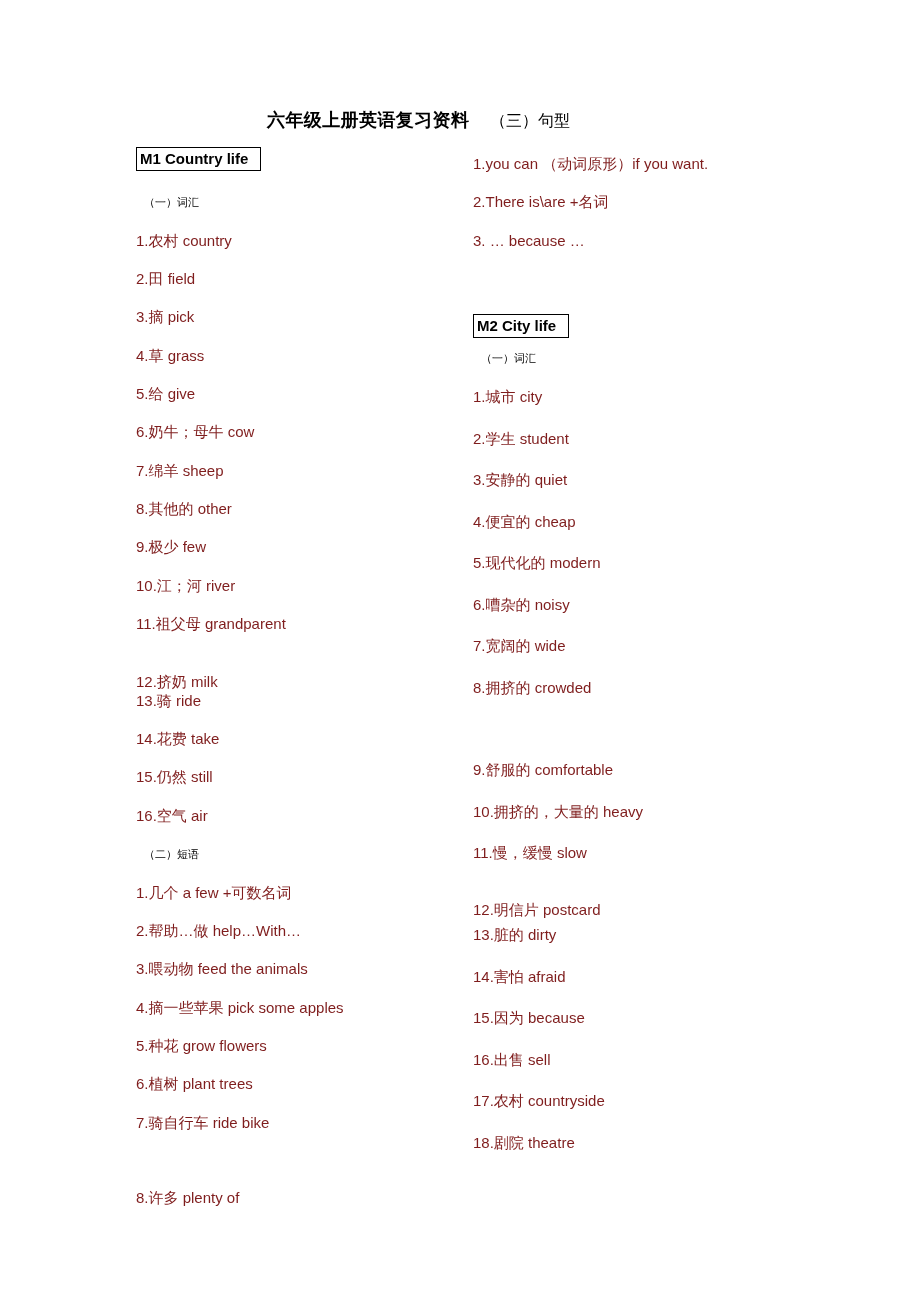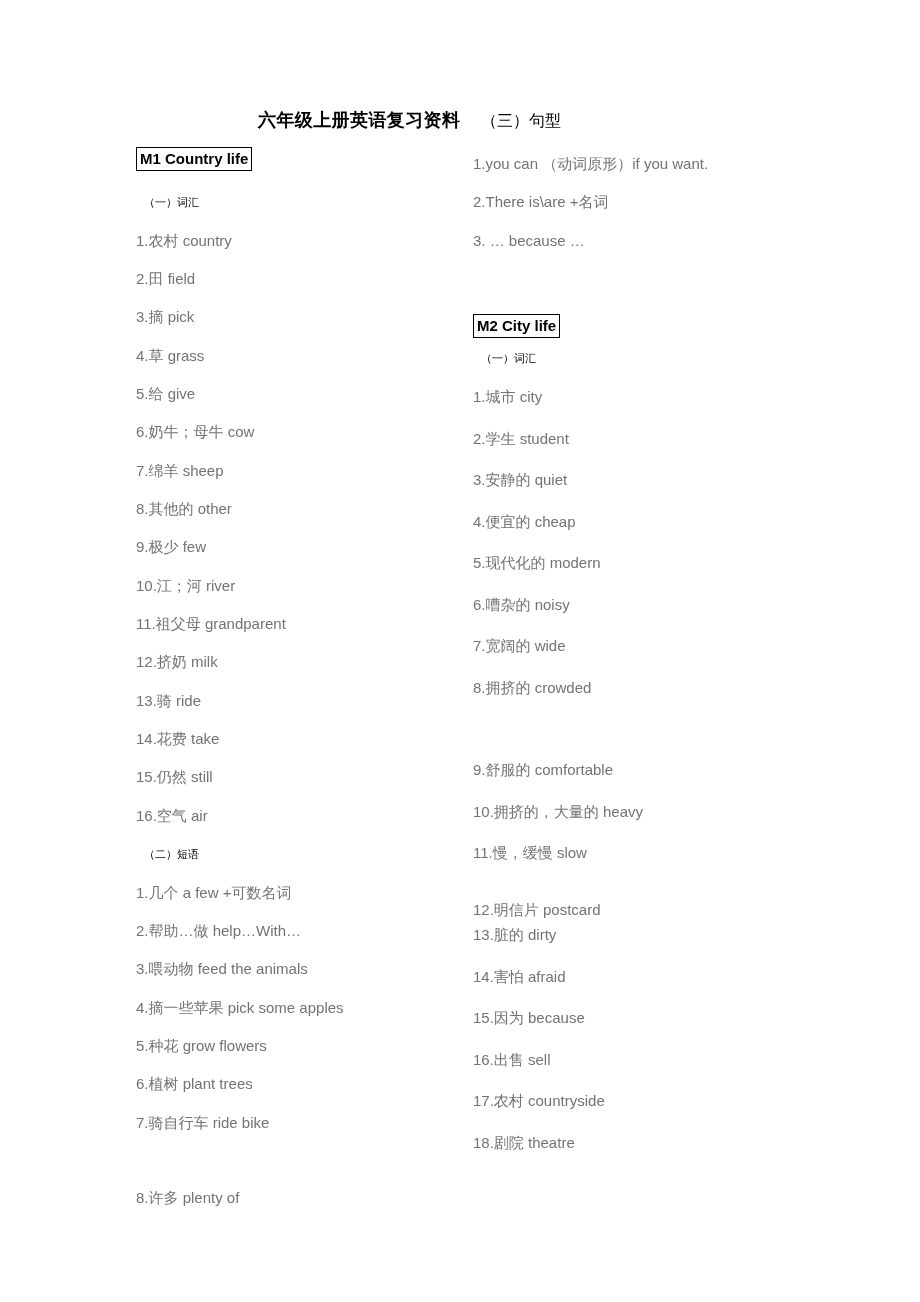--- a/index.html
+++ b/index.html
@@ -21,21 +21,21 @@
     position: absolute;
     left: 0;
     top: 0;
     width: 920px;
     height: 1302px;
   }
 
   
   .title-row {
     position: absolute;
-    left: 8px;
+    left: 17px;
     top: 107px;
     width: 728px;
     height: 30px;
   }
   .doc-title {
     position: absolute;
     left: 250px;
     top: 0;
     font-size: 18px;
     line-height: 26px;
@@ -59,30 +59,30 @@
   }
   .col-left  { left: 136px; width: 330px; }
   .col-right { left: 473px; width: 360px; }
 
   .line {
     position: absolute;
     left: 0;
     font-size: 15px;
     line-height: 20px;
     white-space: nowrap;
-    color: #737373;
+    color: #7f1d1d;
   }
 
   
   .boxed {
     position: absolute;
     left: 0;
     display: inline-block;
     border: 1px solid #000000;
-    padding: 1px 3px 2px 3px;
+    padding: 1px 12px 2px 3px;
     font-size: 15px;
     line-height: 19px;
     font-weight: 700;
     white-space: nowrap;
     background: #ffffff;
   }
 
   .sec-head {
     position: absolute;
     left: 8px;
@@ -111,21 +111,21 @@
     <div class="line" style="top:269px;">2.田  field</div>
     <div class="line" style="top:307px;">3.摘  pick</div>
     <div class="line" style="top:346px;">4.草  grass</div>
     <div class="line" style="top:384px;">5.给  give</div>
     <div class="line" style="top:422px;">6.奶牛；母牛  cow</div>
     <div class="line" style="top:461px;">7.绵羊  sheep</div>
     <div class="line" style="top:499px;">8.其他的  other</div>
     <div class="line" style="top:537px;">9.极少  few</div>
     <div class="line" style="top:576px;">10.江；河  river</div>
     <div class="line" style="top:614px;">11.祖父母  grandparent</div>
-    <div class="line" style="top:652px;">12.挤奶  milk</div>
+    <div class="line" style="top:672px;">12.挤奶  milk</div>
     <div class="line" style="top:691px;">13.骑  ride</div>
     <div class="line" style="top:729px;">14.花费  take</div>
     <div class="line" style="top:767px;">15.仍然  still</div>
     <div class="line" style="top:806px;">16.空气  air</div>
 
     <div class="sec-head" style="top:844px;">（二）短语</div>
 
     <div class="line" style="top:883px;">1.几个  a few +可数名词</div>
     <div class="line" style="top:921px;">2.帮助…做  help…With…</div>
     <div class="line" style="top:959px;">3.喂动物  feed the animals</div>

